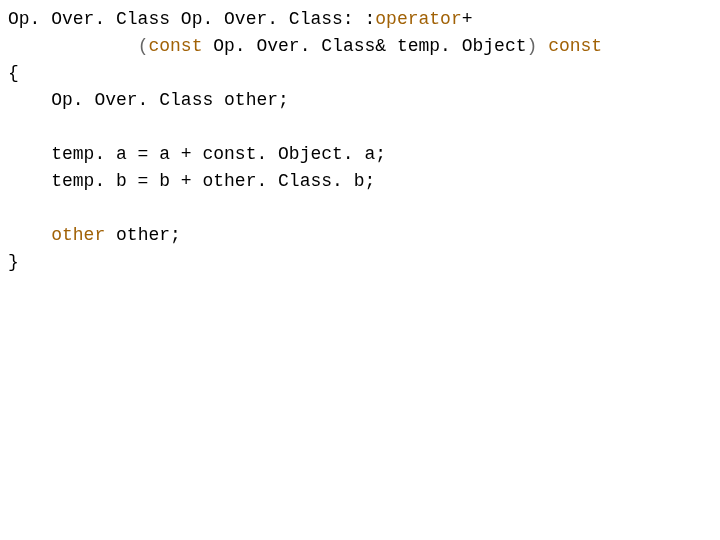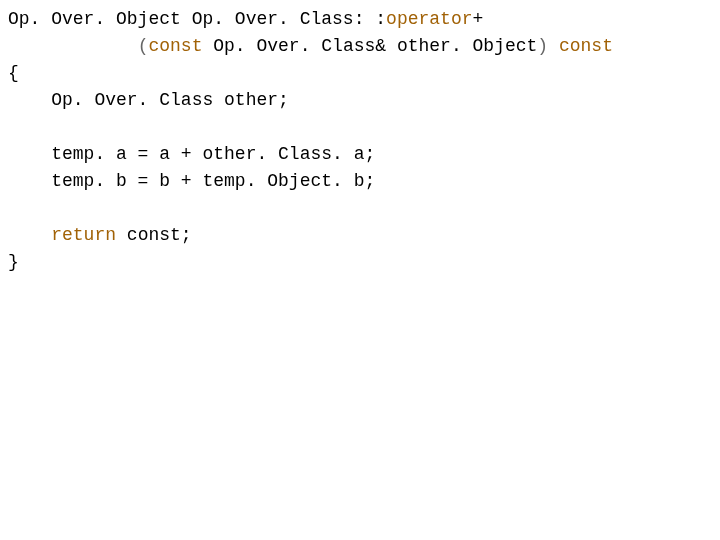--- a/index.html
+++ b/index.html
@@ -18,23 +18,23 @@
     line-height: 27px;
     white-space: pre;
     color: #000000;
   }
   .kw { color: #a16207; }   
   .pn { color: #666666; }   
 </style>
 </head>
 <body>
 
-<pre class="code"><span>Op. Over. Object</span> <span>Op. Over. Class: :</span><span class="kw">operator</span><span>+</span>
-<span>            </span><span class="pn">(</span><span class="kw">const</span><span> Op. Over. Class&amp; </span><span>other. Object</span><span class="pn">)</span> <span class="kw">const</span>
+<pre class="code"><span>Op. Over. Class</span> <span>Op. Over. Class: :</span><span class="kw">operator</span><span>+</span>
+<span>            </span><span class="pn">(</span><span class="kw">const</span><span> Op. Over. Class&amp; </span><span>temp. Object</span><span class="pn">)</span> <span class="kw">const</span>
 <span>{</span>
 <span>    Op. Over. Class other;</span>
 <span></span>
-<span>    temp. a = a + other. Class. a;</span>
-<span>    temp. b = b + temp. Object. b;</span>
+<span>    temp. a = a + const. Object. a;</span>
+<span>    temp. b = b + other. Class. b;</span>
 <span></span>
-<span>    </span><span class="kw">return</span><span> const;</span>
+<span>    </span><span class="kw">other</span><span> other;</span>
 <span>}</span>
 </pre>
 
 </body></html>

